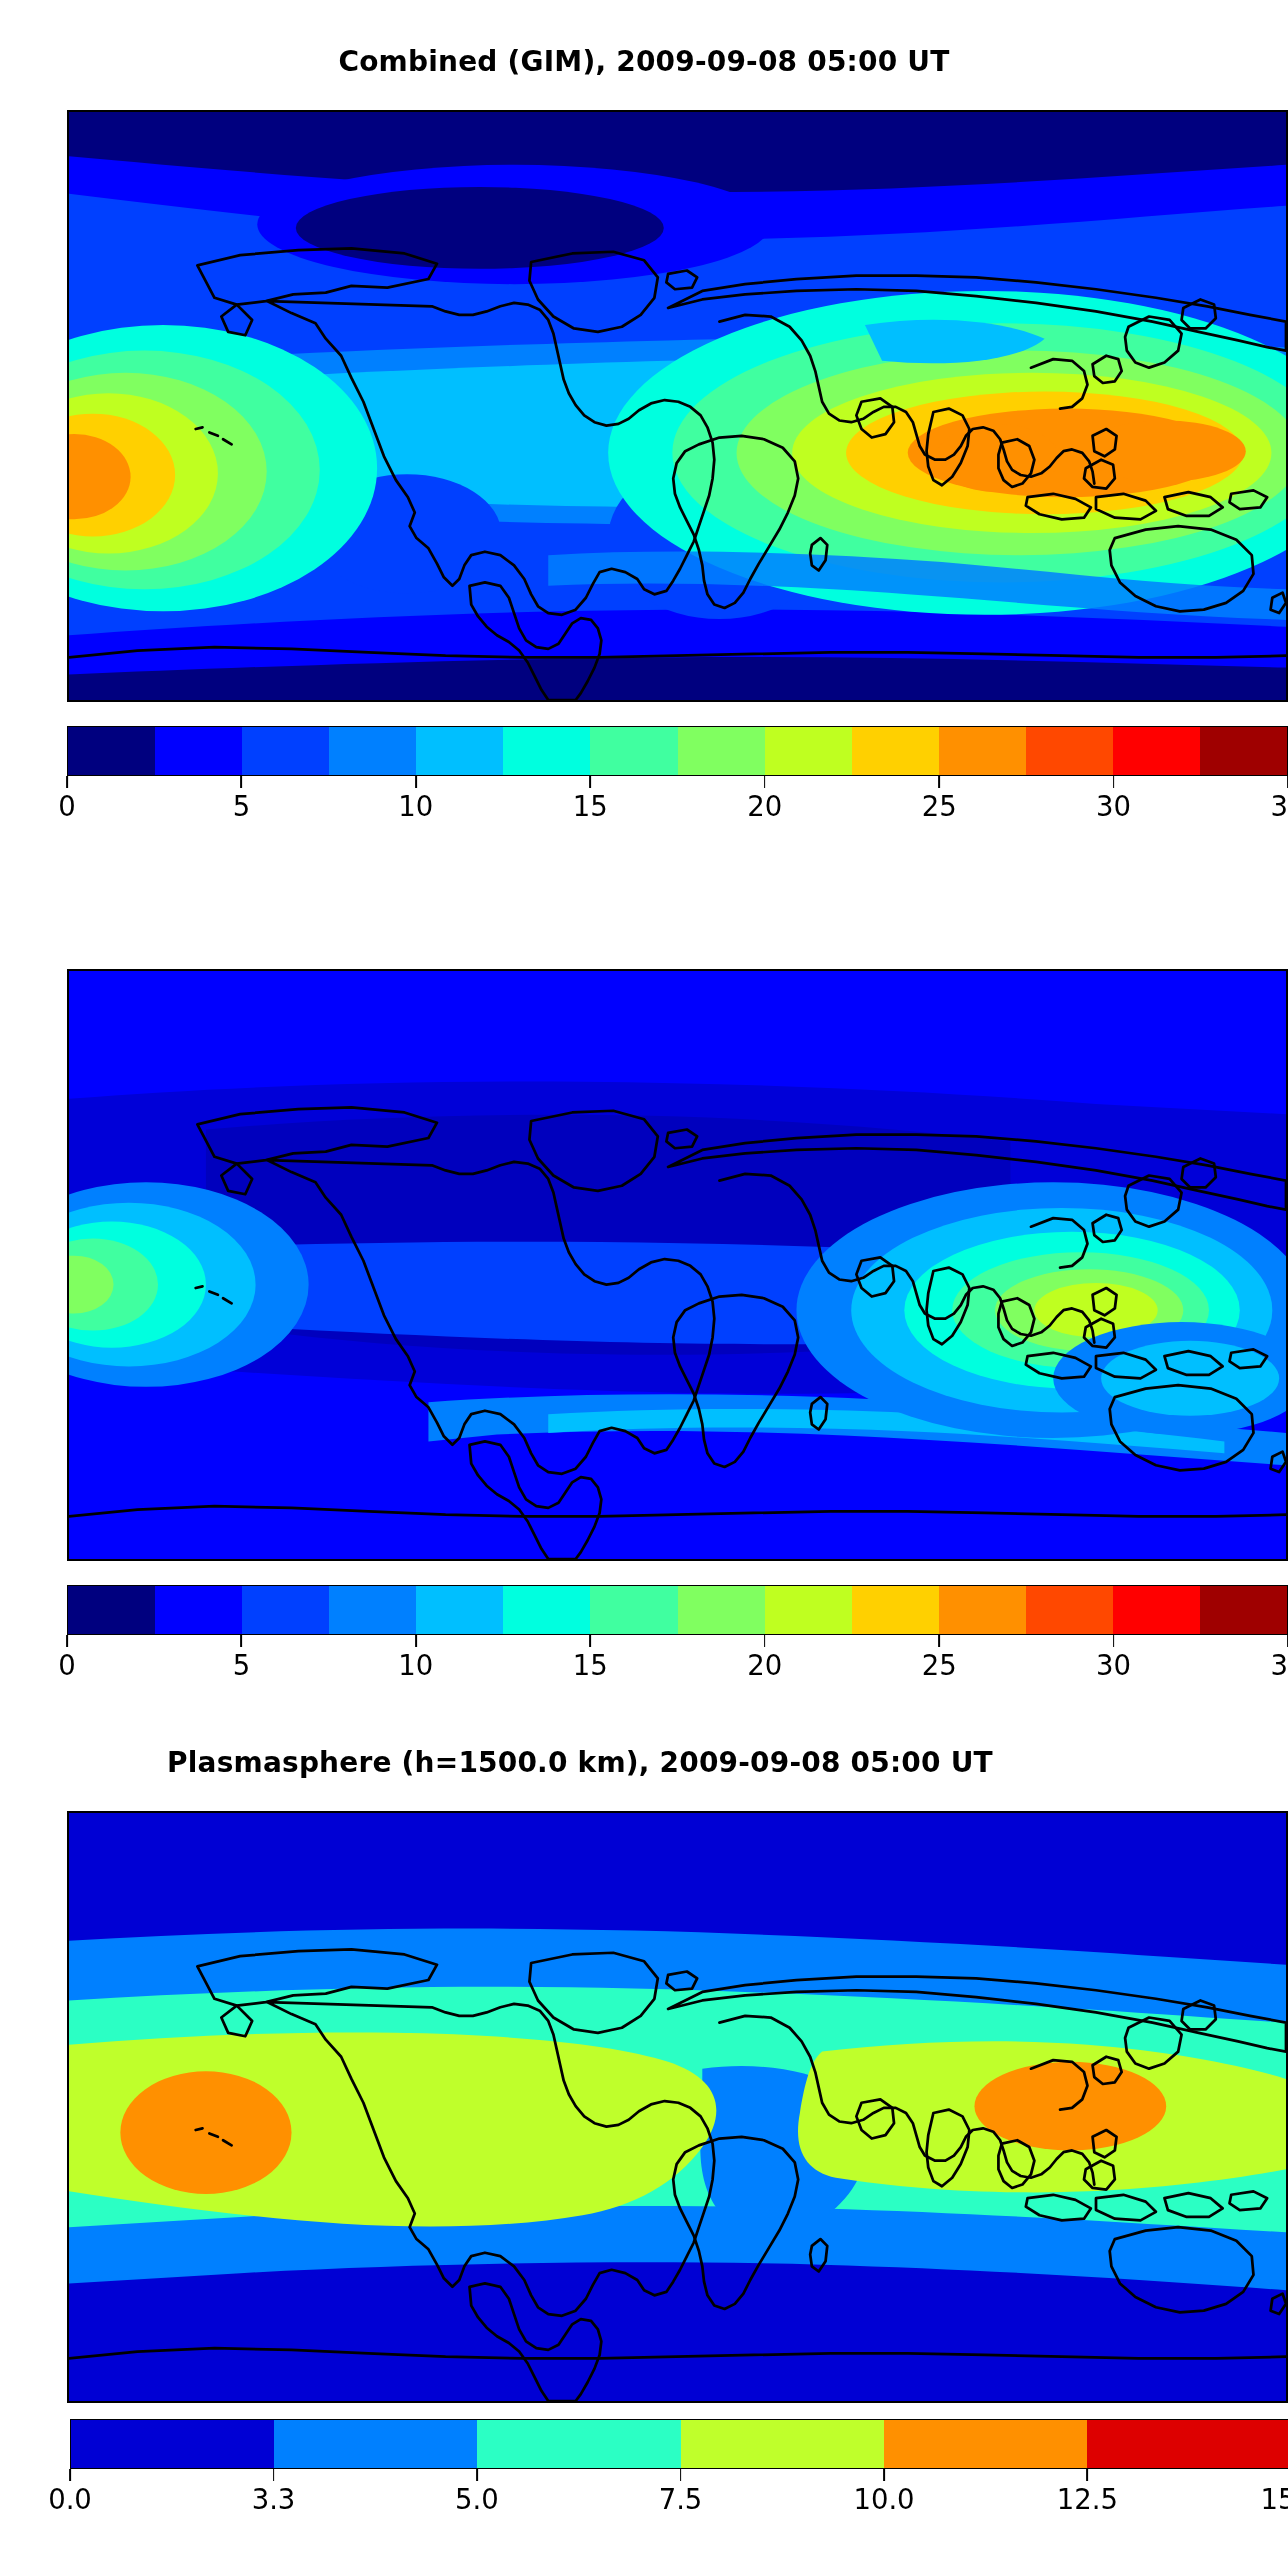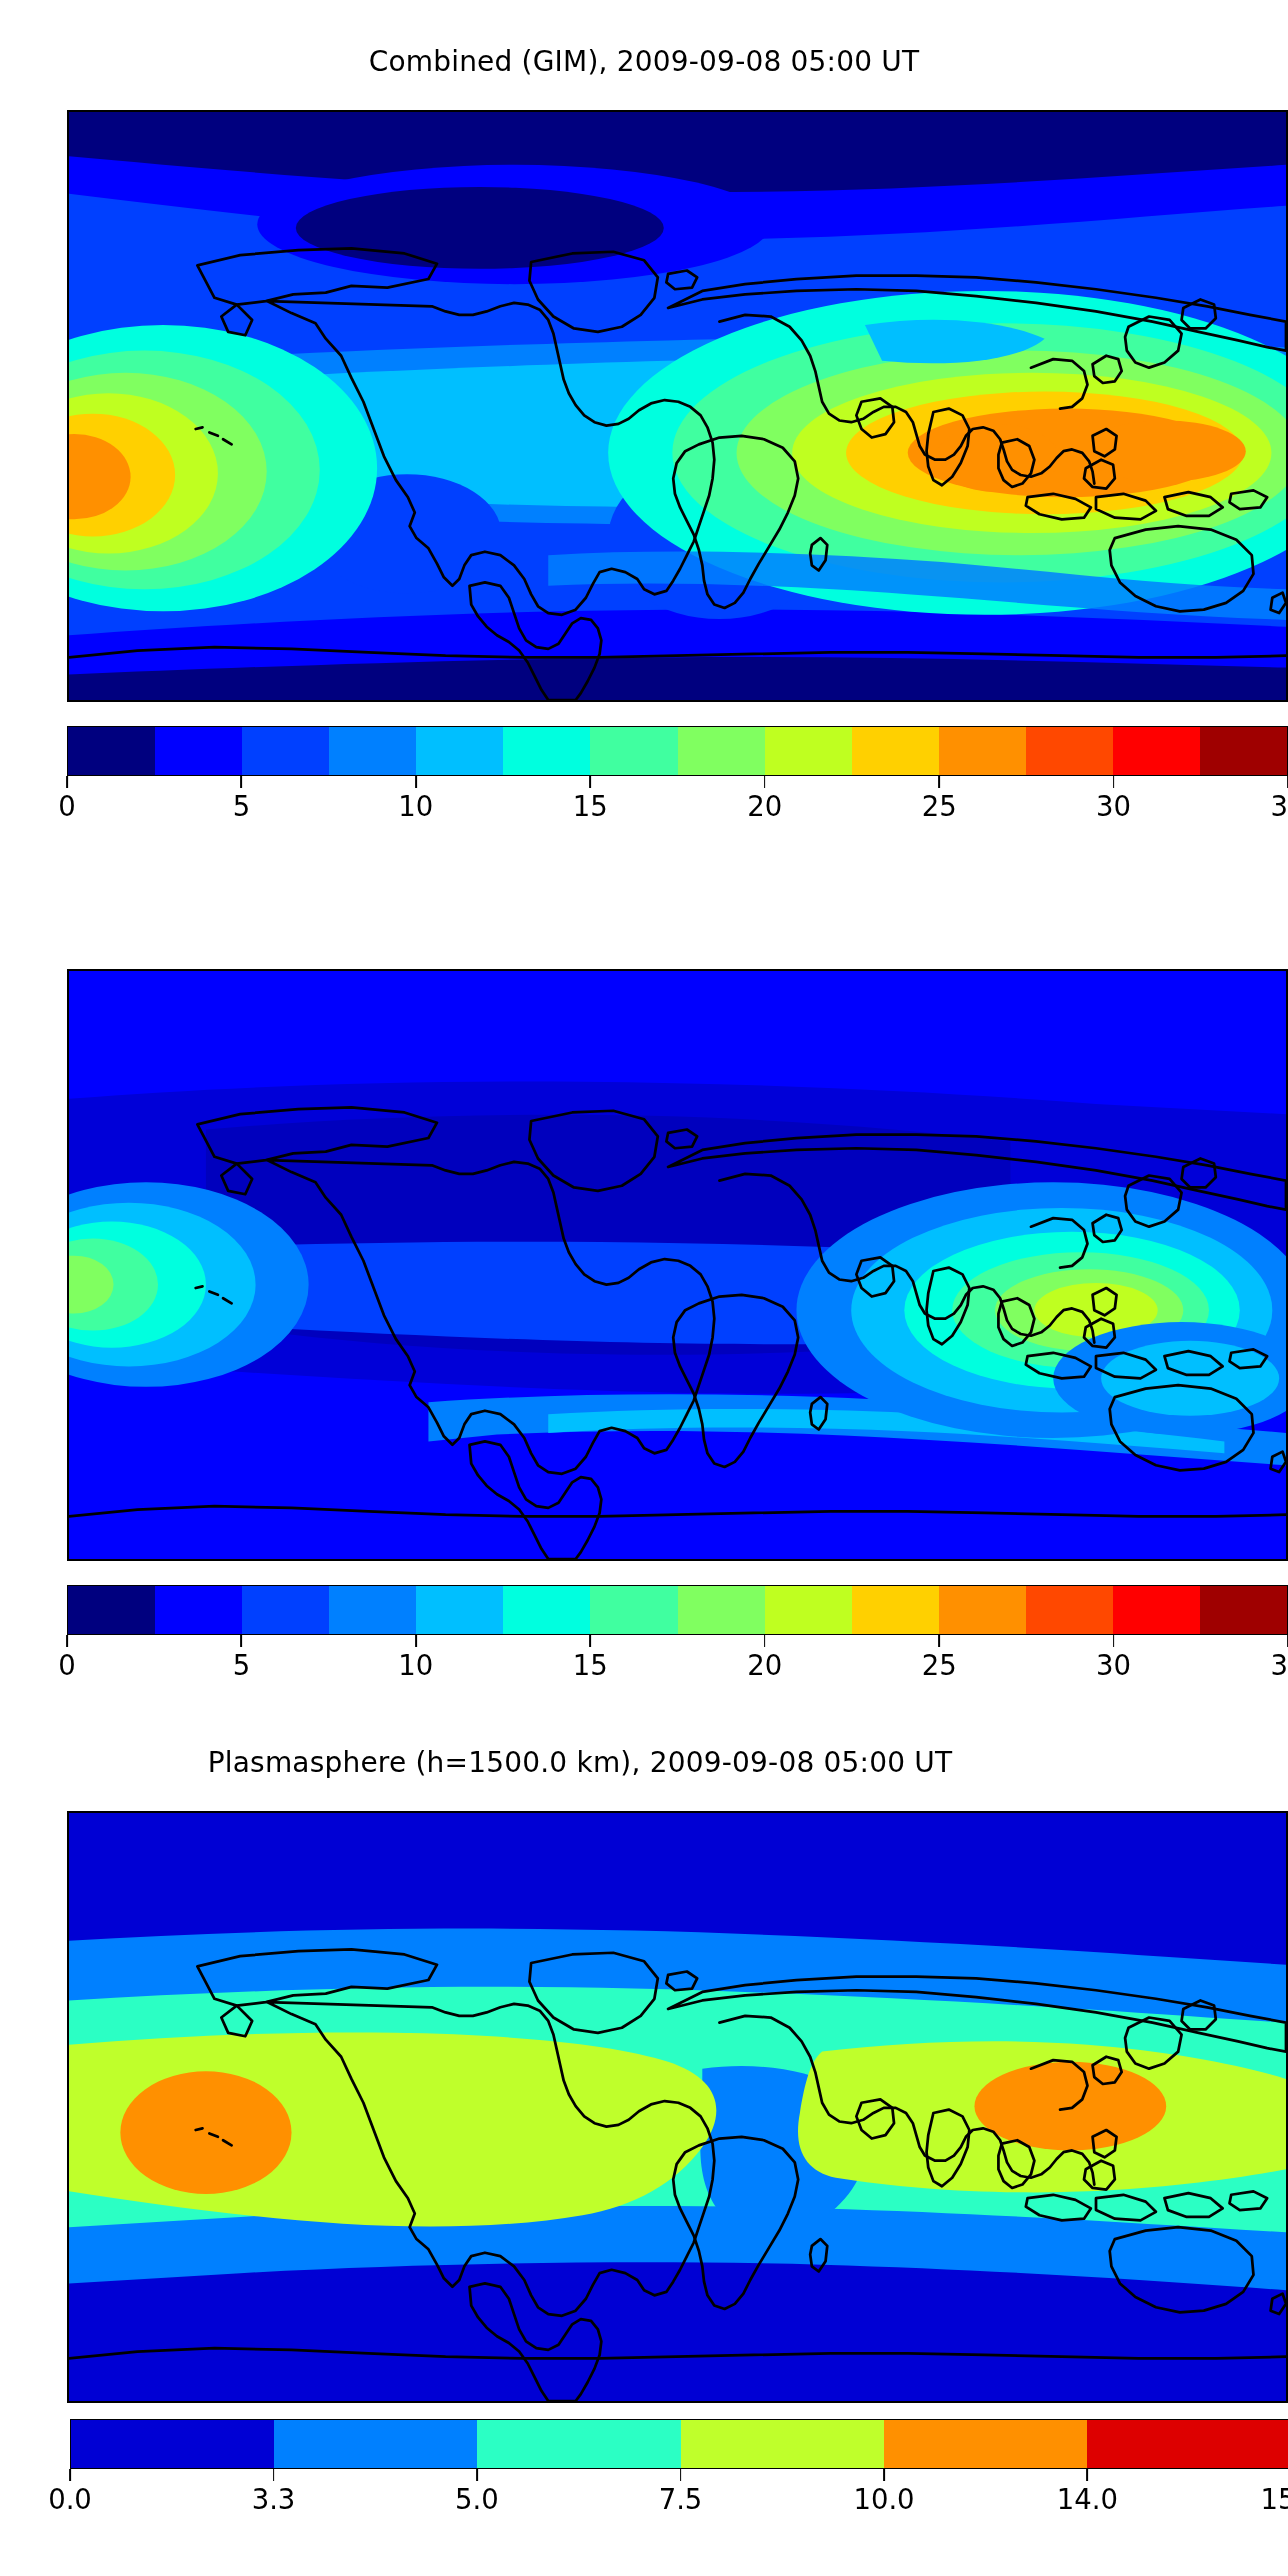--- a/index.html
+++ b/index.html
@@ -6,20 +6,21 @@
   body{width:1288px;height:2576px;font-family:"DejaVu Sans",sans-serif;}
   .figure{position:relative;width:1288px;height:2576px;background:#fff;}
   .panel{position:absolute;left:0;width:1288px;}
   .title{
     text-align:center;
     font-family:"DejaVu Sans",sans-serif;
     font-size:28px;
     color:#000;
     letter-spacing:0.2px;
     white-space:pre;
+    font-weight:bold;
   }
   .mapbox{
     position:absolute;
     border:2.6px solid #000;
     box-sizing:border-box;
     overflow:hidden;
     background:#0000cd;
   }
   .mapbox svg{display:block;width:100%;height:100%;}
   .cbar-wrap{position:absolute;}
@@ -547,20 +548,20 @@
         <div class="tick" style="left:33.3333%"></div>
         <div class="tick" style="left:50%"></div>
         <div class="tick" style="left:66.6667%"></div>
         <div class="tick" style="left:83.3333%"></div>
         <div class="tick" style="left:100%"></div>
         <div class="tlabel" style="left:0%">0.0</div>
         <div class="tlabel" style="left:16.6667%">3.3</div>
         <div class="tlabel" style="left:33.3333%">5.0</div>
         <div class="tlabel" style="left:50%">7.5</div>
         <div class="tlabel" style="left:66.6667%">10.0</div>
-        <div class="tlabel" style="left:83.3333%">14.0</div>
+        <div class="tlabel" style="left:83.3333%">12.5</div>
         <div class="tlabel" style="left:100%">15.0</div>
       </div>
     </div>
   </div>
 
 </div>
 
 
 </body></html>

